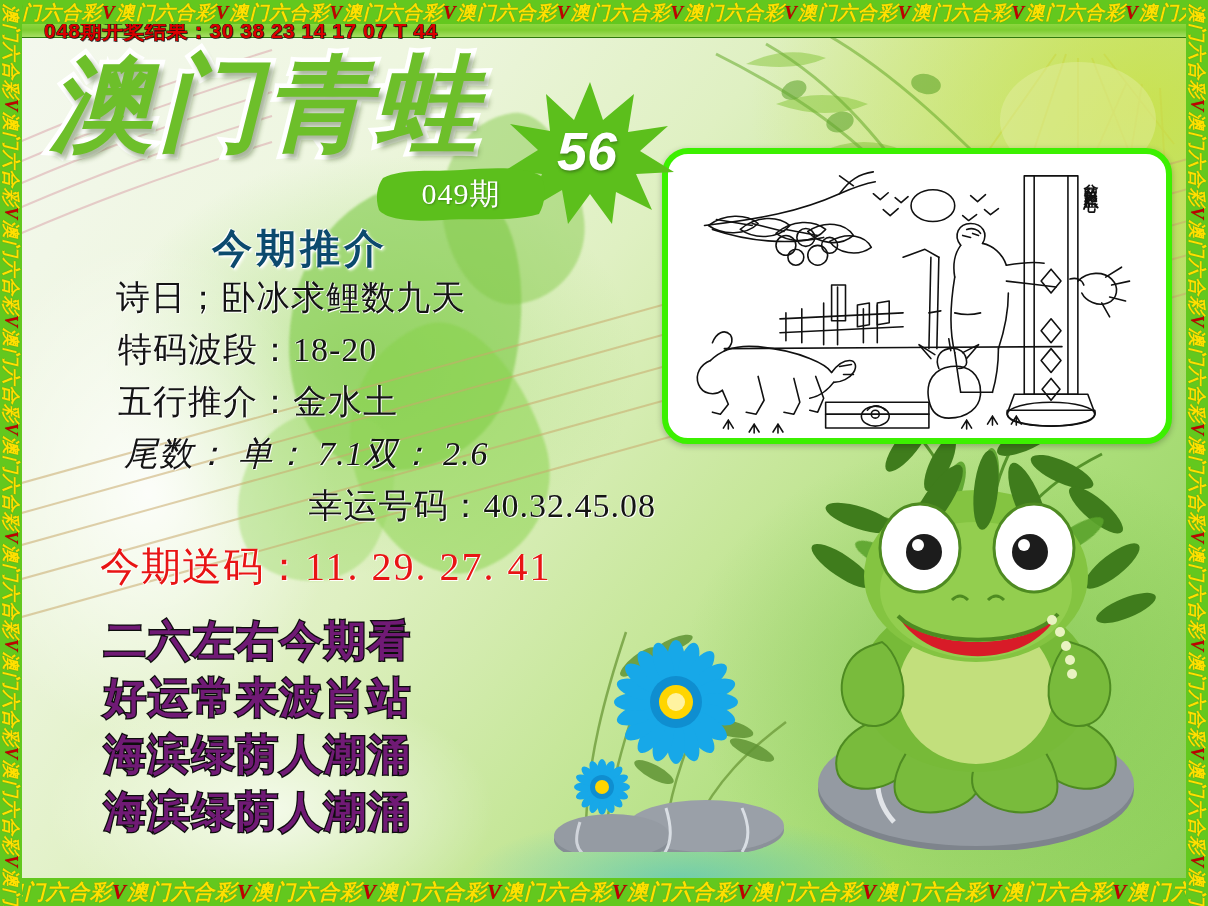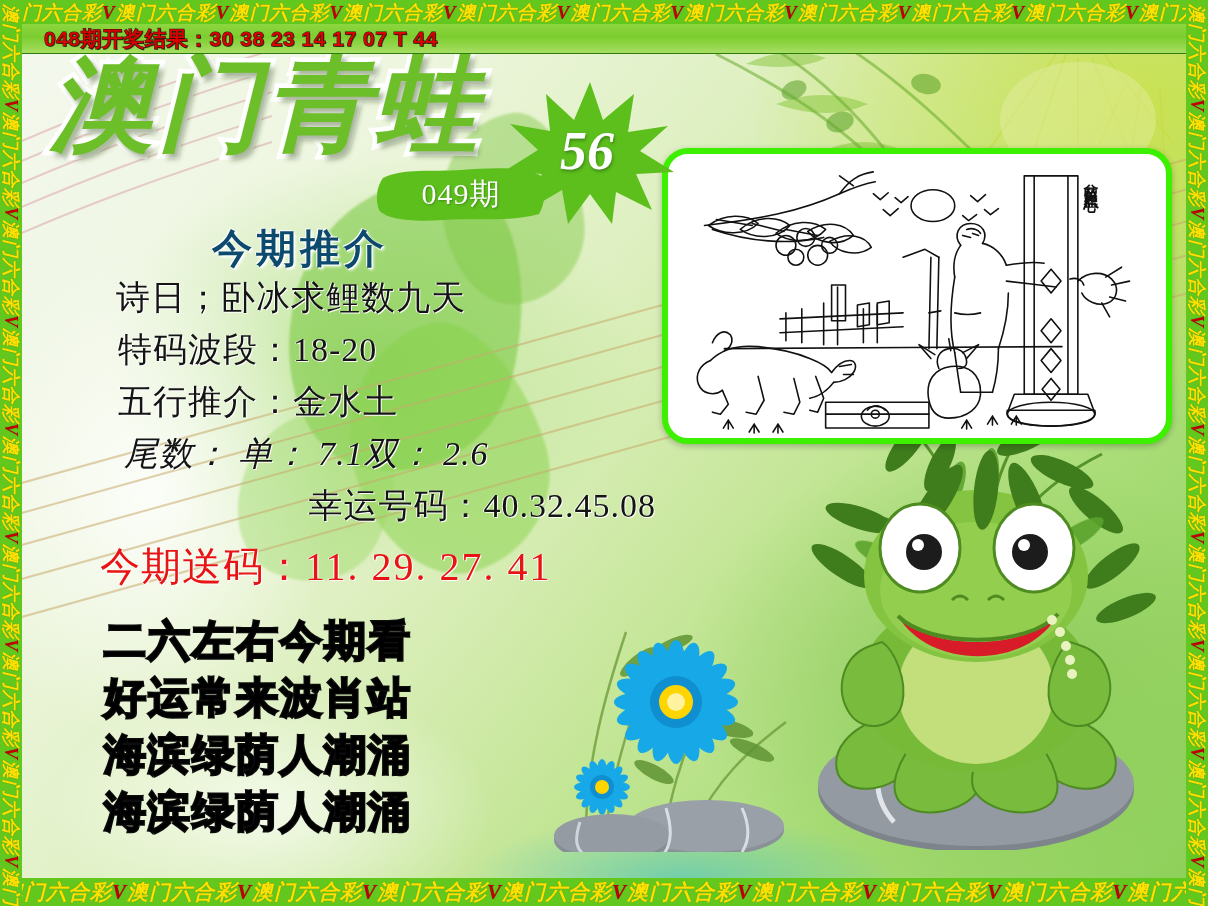--- a/index.html
+++ b/index.html
@@ -75,21 +75,21 @@
   .vstrip{
     position:absolute;left:50%;top:4px;
     transform-origin:left top;
     transform:rotate(90deg) translateY(-50%);
     font-size:18px;line-height:18px;
   }
   .vee{color:#c00000;}
 
   
   #resultbar{
-    position:absolute;left:22px;top:24px;width:1164px;height:30px;
+    position:absolute;left:22px;top:24px;width:1164px;height:14px;
     z-index:30;
     background:linear-gradient(180deg,#8dd63f 0%,#7ccd2f 45%,#a7de63 100%);
     border-bottom:1px solid #2f7a0d;
   }
   #resultbar .txt{
     position:absolute;left:22px;top:50%;transform:translateY(-50%);
     font-family:"Liberation Sans",sans-serif;
     font-weight:bold;font-size:21px;letter-spacing:.5px;
     color:#d90000;
     -webkit-text-stroke:1px #1a1a1a;
@@ -111,21 +111,21 @@
     text-shadow:4px 5px 5px rgba(60,90,30,.45);
     white-space:nowrap;
   }
   
   #burst{
     position:absolute;left:500px;top:76px;width:180px;height:150px;z-index:24;
   }
   #burst .num{
     position:absolute;left:0;top:0;width:180px;height:150px;
     display:flex;align-items:center;justify-content:center;
-    font-family:Liberation Serif, serif;font-style:italic;font-weight:bold;
+    font-family:Liberation Sans, sans-serif;font-style:italic;font-weight:bold;
     font-size:54px;color:#ffffff;
     text-shadow:1px 2px 3px rgba(40,80,20,.5);
     padding-right:6px;
   }
   
   #period{
     position:absolute;left:373px;top:166px;width:176px;height:56px;z-index:26;
   }
   #period .lbl{
     position:absolute;left:0;top:0;width:176px;height:56px;
@@ -163,21 +163,21 @@
     text-shadow:1px 1px 0 rgba(255,255,255,.95), -1px 0 0 rgba(255,255,255,.85);
     white-space:nowrap;margin-left:4px;margin-top:4px;
   }
   #info .send .nums{letter-spacing:2px;}
 
   
   #verses{position:absolute;left:104px;top:612px;z-index:22;}
   #verses .v{
     font-family:"DejaVu Sans",sans-serif;font-weight:bold;
     font-size:42px;line-height:57px;
-    color:#000000;
+    color:#701a75;
     -webkit-text-stroke:2.5px #0d0d0d;
     paint-order:stroke fill;
     letter-spacing:2px;
     white-space:nowrap;
   }
 
   
   #panel{
     position:absolute;left:662px;top:148px;width:510px;height:296px;z-index:23;
     background:#ffffff;

